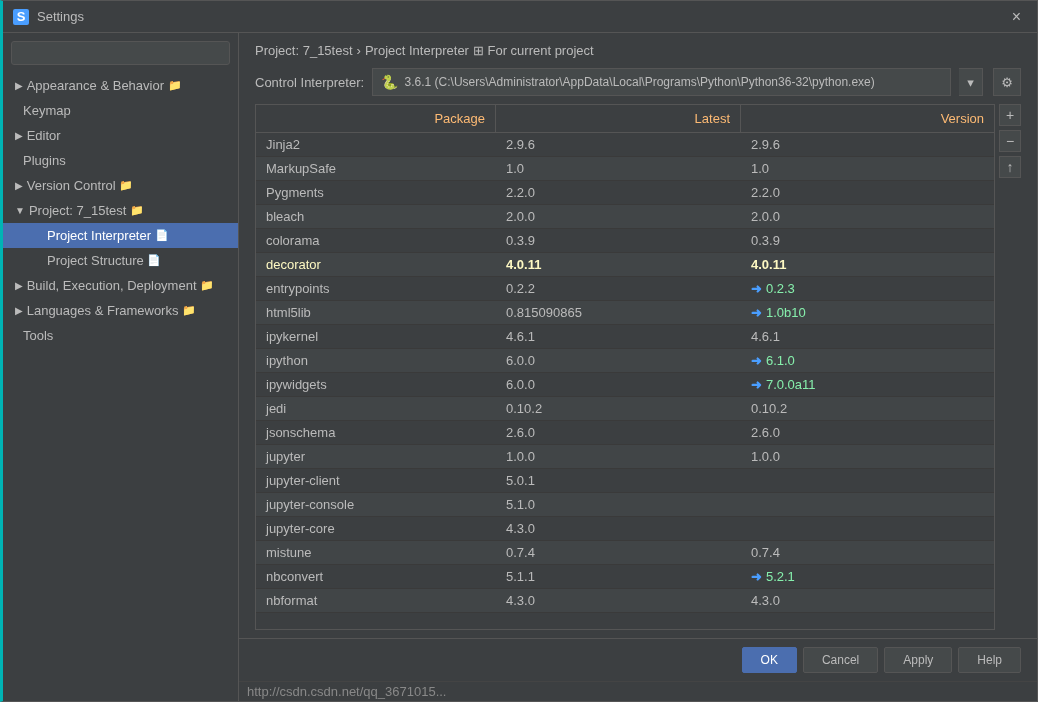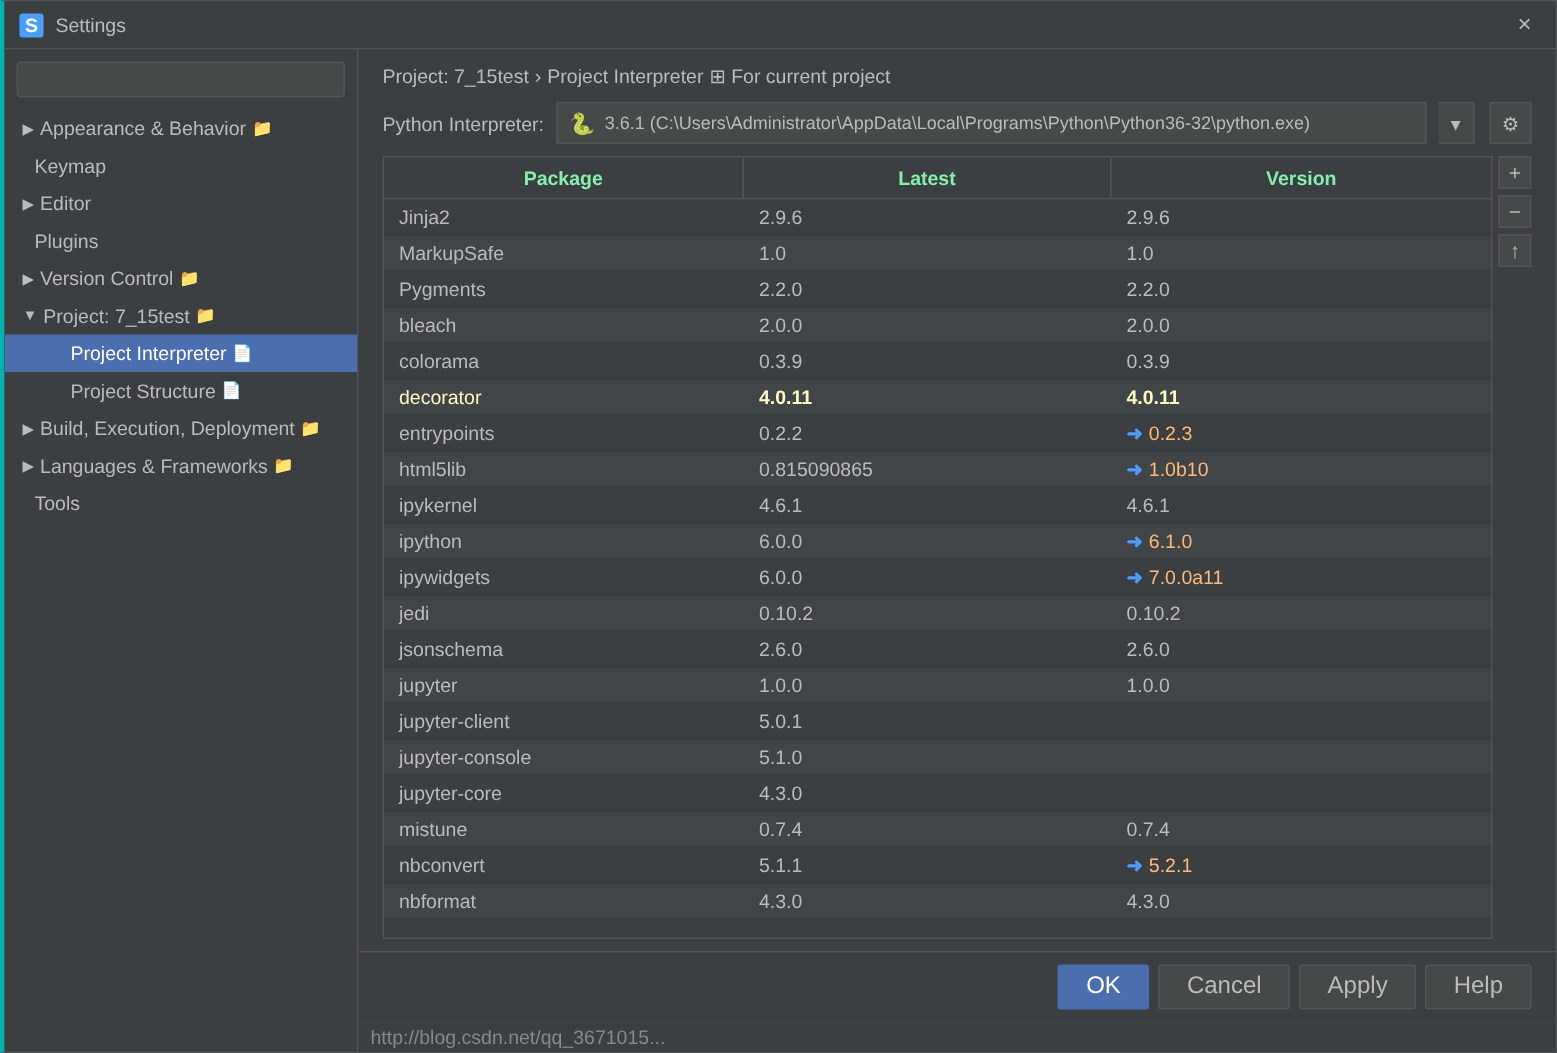--- a/index.html
+++ b/index.html
@@ -23,38 +23,38 @@
     .right-panel { flex: 1; background: #3c3f41; display: flex; flex-direction: column; overflow: hidden; }
     .breadcrumb { padding: 10px 16px 6px; color: #bbb; font-size: 13px; display: flex; align-items: center; gap: 4px; }
     .interpreter-row { display: flex; align-items: center; padding: 4px 16px 8px; gap: 8px; }
     .interpreter-label { color: #bbb; white-space: nowrap; }
     .interpreter-select { flex: 1; background: #45494a; border: 1px solid #555; color: #bbb; padding: 3px 8px; display: flex; align-items: center; gap: 6px; height: 28px; }
     .interpreter-python-icon { font-size: 14px; }
     .interpreter-text { flex: 1; font-size: 12px; color: #bbb; }
     .interpreter-dropdown-btn { background: #45494a; border: 1px solid #555; border-left: none; color: #bbb; width: 24px; height: 28px; display: flex; align-items: center; justify-content: center; cursor: pointer; }
     .interpreter-settings-btn { background: #45494a; border: 1px solid #555; color: #bbb; width: 28px; height: 28px; display: flex; align-items: center; justify-content: center; cursor: pointer; margin-left: 2px; }
     .table-header { display: grid; grid-template-columns: 240px 245px 1fr; background: #3c3f41; border-bottom: 1px solid #555; }
-    .table-header-cell { padding: 6px 10px; color: #86efac; font-weight: bold; border-right: 1px solid #555; text-align: center; }
+    .table-header-cell { padding: 6px 10px; color: #fdba74; font-weight: normal; border-right: 1px solid #555; text-align: right; }
     .table-header-cell:last-child { border-right: none; }
     .table-body { flex: 1; overflow-y: auto; }
     .table-row { display: grid; grid-template-columns: 240px 245px 1fr; border-bottom: 1px solid #3a3a3a; }
     .table-row:nth-child(odd) { background: #3c3f41; }
     .table-row:nth-child(even) { background: #414547; }
     .table-cell { padding: 4px 10px; color: #bbb; white-space: nowrap; overflow: hidden; text-overflow: ellipsis; }
     .table-cell.update { display: flex; align-items: center; gap: 4px; }
     .update-arrow { color: #4a9eff; font-weight: bold; }
-    .update-value { color: #fdba74; }
+    .update-value { color: #86efac; }
     .highlight-row .table-cell { color: #fef9c3; }
     .bold-cell { font-weight: bold; }
     .side-btn { background: #45494a; border: 1px solid #555; color: #bbb; width: 22px; height: 22px; display: flex; align-items: center; justify-content: center; cursor: pointer; font-size: 14px; margin-bottom: 2px; }
     .table-area { display: flex; gap: 0; flex: 1; overflow: hidden; margin: 0 16px 8px; }
     .table-wrapper { flex: 1; border: 1px solid #555; overflow: hidden; display: flex; flex-direction: column; }
     .side-controls { display: flex; flex-direction: column; padding-left: 4px; padding-top: 0; gap: 2px; }
     .footer { display: flex; justify-content: flex-end; align-items: center; padding: 8px 16px; gap: 6px; border-top: 1px solid #555; background: #3c3f41; }
-    .footer-btn { padding: 5px 18px; border: 1px solid #555; background: #45494a; color: #bbb; cursor: pointer; border-radius: 2px; font-size: 16px; }
+    .footer-btn { padding: 5px 18px; border: 1px solid #555; background: #45494a; color: #bbb; cursor: pointer; border-radius: 2px; font-size: 12px; }
     .footer-btn.primary { background: #4b6eaf; border-color: #4b6eaf; color: white; }
     .status-bar { background: #3c3f41; border-top: 1px solid #444; padding: 2px 8px; color: #888; font-size: 11px; display: flex; align-items: center; gap: 4px; height: 20px; }
     .teal-left-border { border-left: 3px solid #00b4b4; }
   </style>
 </head>
 <body>
 
 <div class="dialog teal-left-border">
 
   <div class="title-bar">
@@ -135,21 +135,21 @@
     <div class="right-panel">
 
       <div class="breadcrumb">
         <span>Project: 7_15test</span>
         <span>›</span>
         <span>Project Interpreter</span>
         <span>⊞ For current project</span>
       </div>
 
       <div class="interpreter-row">
-        <span class="interpreter-label">Python Interpreter:</span>
+        <span class="interpreter-label">Control Interpreter:</span>
         <div class="interpreter-select">
           <span class="interpreter-python-icon">🐍</span>
           <span class="interpreter-text">3.6.1 (C:\Users\Administrator\AppData\Local\Programs\Python\Python36-32\python.exe)</span>
         </div>
         <div class="interpreter-dropdown-btn">▾</div>
         <div class="interpreter-settings-btn">⚙</div>
       </div>
 
       <div class="table-area">
         <div class="table-wrapper">
@@ -287,17 +287,17 @@
       </div>
 
       <div class="footer">
         <button class="footer-btn primary">OK</button>
         <button class="footer-btn">Cancel</button>
         <button class="footer-btn">Apply</button>
         <button class="footer-btn">Help</button>
       </div>
 
       <div class="status-bar">
-        <span>http://blog.csdn.net/qq_3671015...</span>
+        <span>http://csdn.csdn.net/qq_3671015...</span>
       </div>
     </div>
   </div>
 </div>
 
 </body></html>

